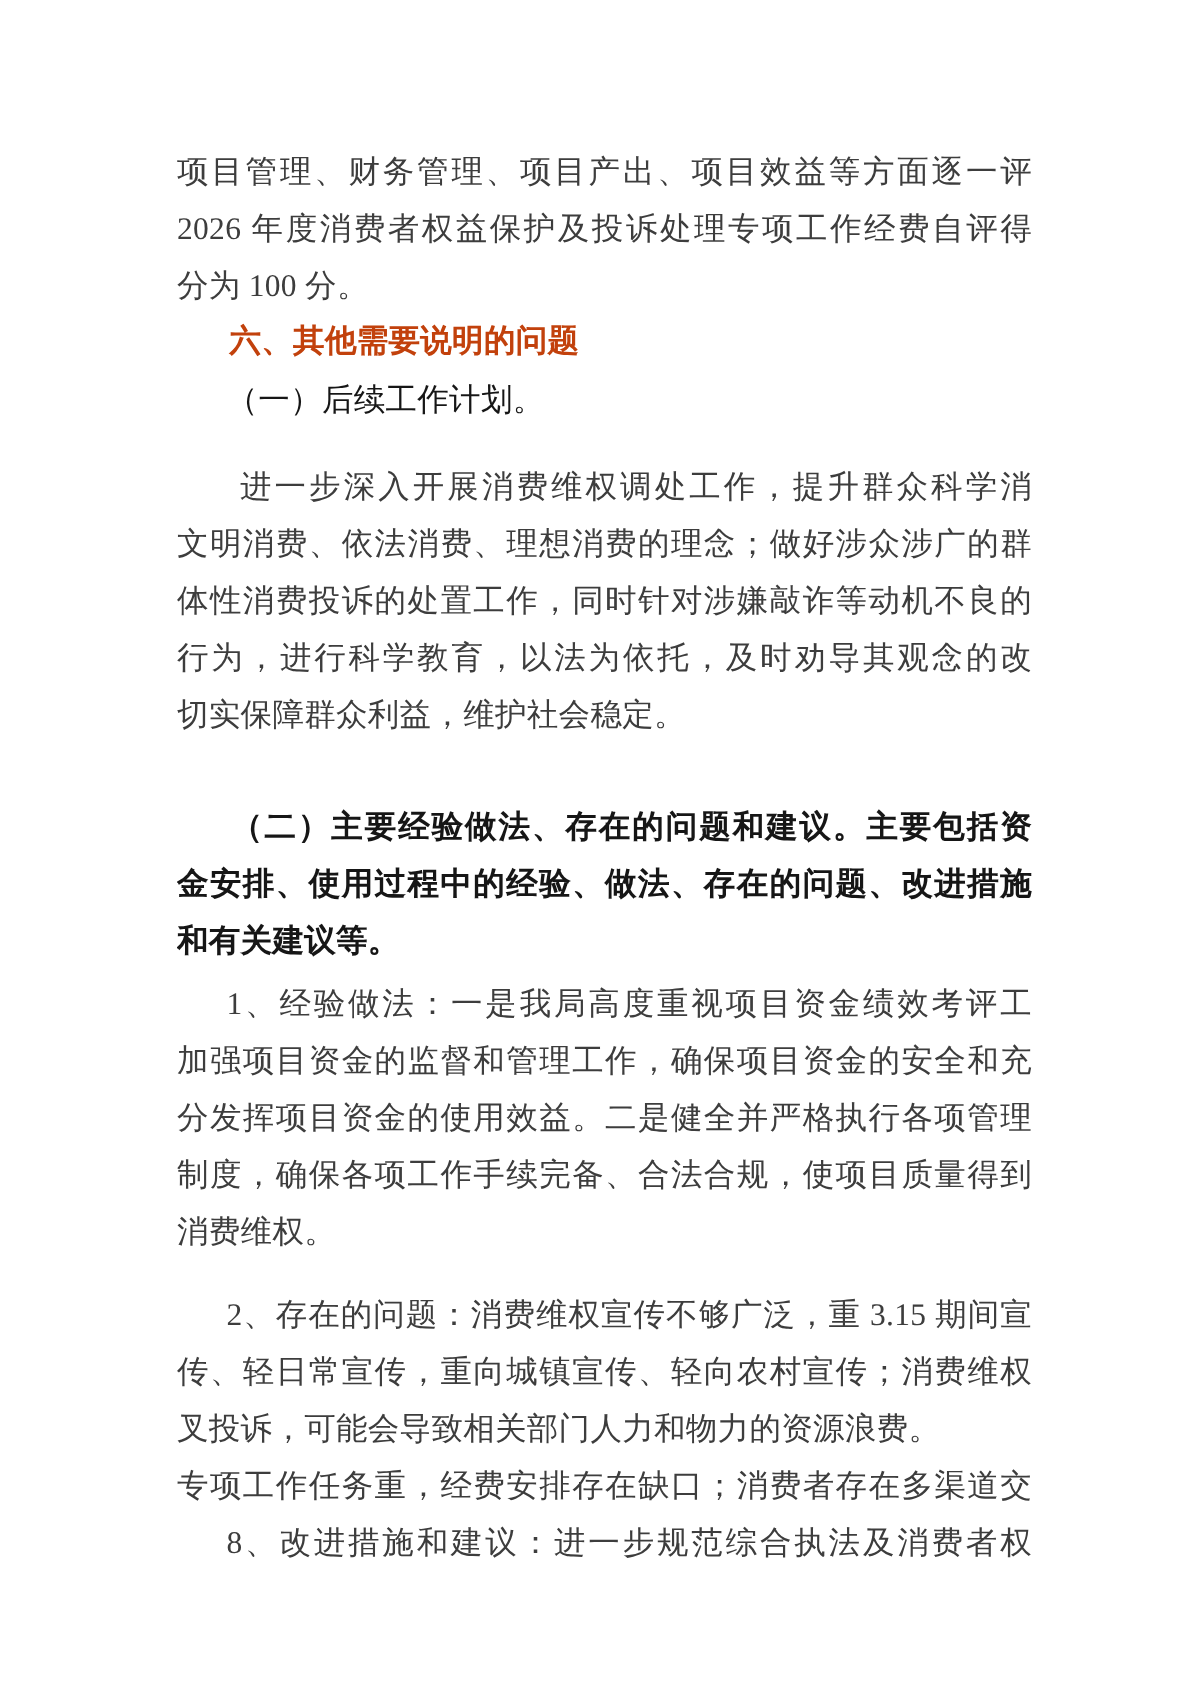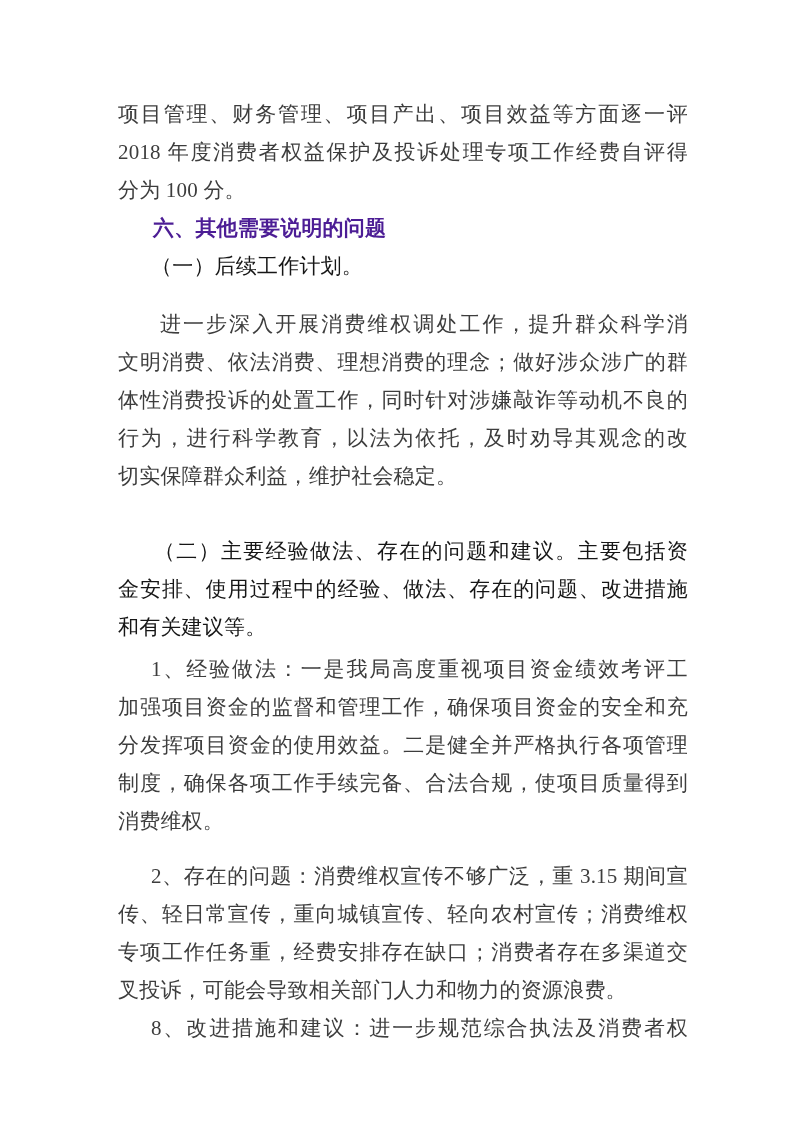--- a/index.html
+++ b/index.html
@@ -41,41 +41,41 @@
   .line.fill { text-align-last: justify; }
 
   
   .para      .line.first { text-indent: 42px; }
   .para-bold .line.first { text-indent: 36px; }
   .para-num  .line.first { text-indent: 33px; }
 
   .heading-hei .line {
     font-family: "Liberation Sans", "DejaVu Sans", sans-serif;
     font-weight: bold;
-    color: #4c1d95;
+    color: #c2410c;
     text-indent: 35px;
   }
   .heading-kai .line {
     font-weight: normal;
     color: #161616;
     text-indent: 33px;
   }
   .para-bold .line {
-    font-weight: normal;
+    font-weight: bold;
     color: #161616;
   }
 </style>
 </head>
 <body>
 
 <div class="page">
   <div class="content" id="doc">
       <div class="block para-cont">
         <div class="line first fill">项目管理、财务管理、项目产出、项目效益等方面逐一评分，</div>
-        <div class="line fill">2018 年度消费者权益保护及投诉处理专项工作经费自评得</div>
+        <div class="line fill">2026 年度消费者权益保护及投诉处理专项工作经费自评得</div>
         <div class="line">分为 100 分。</div>
       </div>
       <div class="block heading-hei">
         <div class="line first">六、其他需要说明的问题</div>
       </div>
       <div class="block heading-kai">
         <div class="line first">（一）后续工作计划。</div>
       </div>
       <div class="block para">
         <div class="line first fill">进一步深入开展消费维权调处工作，提升群众科学消费、</div>
@@ -92,20 +92,20 @@
       <div class="block para-num">
         <div class="line first fill">1、经验做法：一是我局高度重视项目资金绩效考评工作，</div>
         <div class="line fill">加强项目资金的监督和管理工作，确保项目资金的安全和充</div>
         <div class="line fill">分发挥项目资金的使用效益。二是健全并严格执行各项管理</div>
         <div class="line fill">制度，确保各项工作手续完备、合法合规，使项目质量得到</div>
         <div class="line">消费维权。</div>
       </div>
       <div class="block para-num">
         <div class="line first fill">2、存在的问题：消费维权宣传不够广泛，重 3.15 期间宣</div>
         <div class="line fill">传、轻日常宣传，重向城镇宣传、轻向农村宣传；消费维权</div>
+        <div class="line">叉投诉，可能会导致相关部门人力和物力的资源浪费。</div>
         <div class="line fill">专项工作任务重，经费安排存在缺口；消费者存在多渠道交</div>
-        <div class="line">叉投诉，可能会导致相关部门人力和物力的资源浪费。</div>
       </div>
       <div class="block para-num">
         <div class="line first fill">8、改进措施和建议：进一步规范综合执法及消费者权</div>
       </div>
     </div>
 </div>
 
 </body></html>

